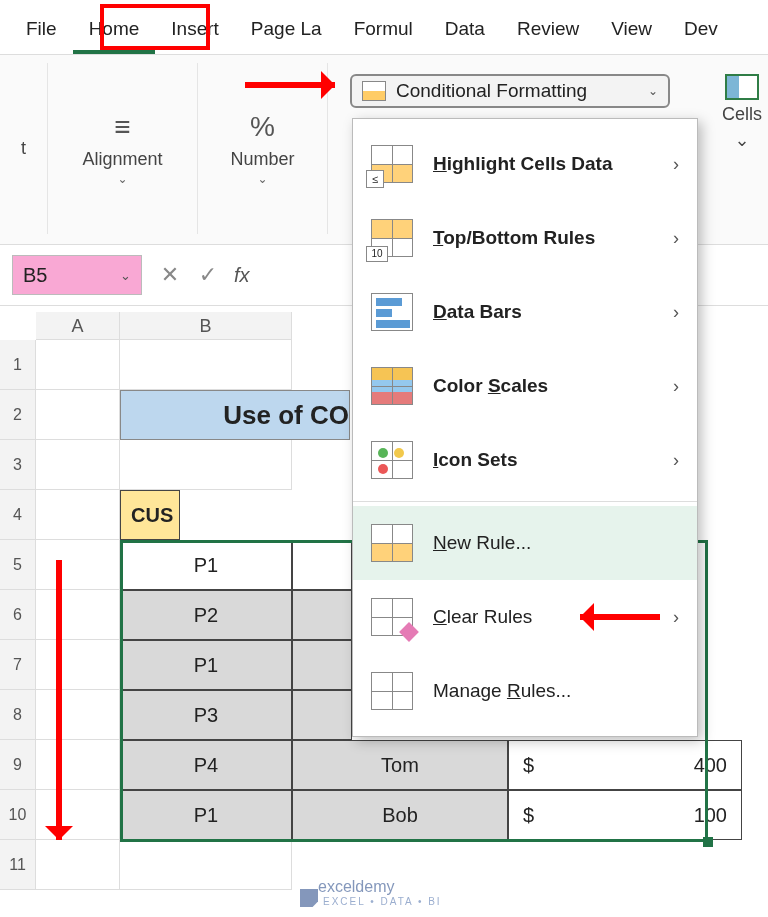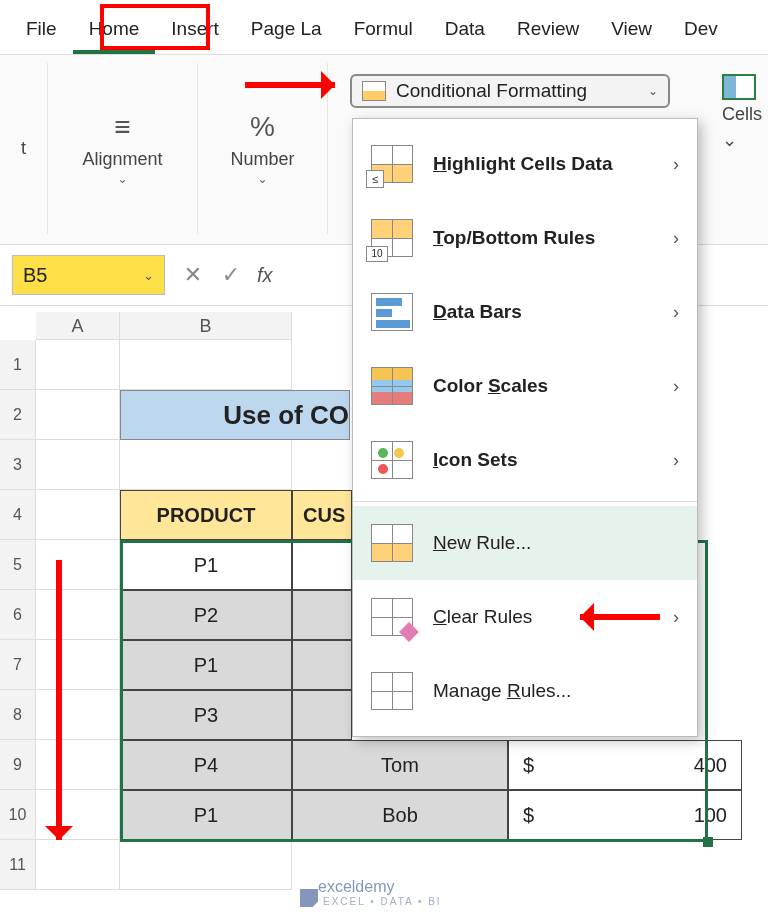--- a/index.html
+++ b/index.html
@@ -83,21 +83,21 @@
     top: 82px; left: 245px;
     width: 90px; height: 6px;
     background: #f00;
   }
   .arrow-right1::after {
     content:""; position:absolute; right:-14px; top:-11px;
     border: 14px solid transparent; border-left-color:#f00;
   }
   .cells-group {
     position: absolute; top: 74px; right: 6px;
-    display:flex; flex-direction:column; align-items:flex-start;
+    display:flex; flex-direction:column; align-items:center;
     gap:4px; font-size:18px; color:#444;
   }
   .cells-group .ic {
     width: 34px; height: 26px; border: 2px solid #2f7d46;
     background: linear-gradient(to right, #7db6d6 40%, #fff 40%);
   }
   .dropdown-menu {
     position: absolute;
     top: 118px; left: 352px;
     width: 346px;
@@ -147,23 +147,23 @@
   .mi-new { background: linear-gradient(#fff 50%, #ffd27a 50%); }
   .mi-clear .er{position:absolute;right:-4px;bottom:-4px;width:14px;height:14px;background:#e57bb5;transform:rotate(45deg);}
   .mi-manage {}
   .namebox-row {
     display:flex; align-items:center; gap:6px;
     padding: 10px 12px;
     border-bottom: 1px solid #ddd;
     font-size: 20px;
   }
   .namebox {
-    width: 153px; height: 40px;
+    width: 130px; height: 40px;
     border: 1px solid #bbb;
-    background:#fde047;
+    background:#f9a8d4;
     display:flex; align-items:center; justify-content:space-between;
     padding: 0 10px;
   }
   .namebox .dd {font-size:13px;color:#555;}
   .fx-area { display:flex; align-items:center; gap:14px; padding-left:10px; color:#888;}
   .fx-area .btn { width:24px; text-align:center; font-size:22px; }
   .fx-area .fx { font-style: italic; color:#555; font-size:20px;}
   .sheet {
     position: relative;
     margin-top: 6px;
@@ -373,21 +373,20 @@
       <div class="cell title-banner" style="width:230px;justify-content:flex-end;padding-right:0;">Use of CO</div>
     </div>
 
     <div class="grow">
       <div class="cell cA"></div>
       <div class="cell cB"></div>
     </div>
 
     <div class="grow">
       <div class="cell cA"></div>
-      <div class="cell cB hdr-cell">PRODUCT</div>
       <div class="cell hdr-cell" style="width:60px;justify-content:flex-start;padding-left:10px;">CUS</div>
     </div>
 
     <div class="grow row5">
       <div class="cell cA"></div>
       <div class="cell cB data-cell-b">P1</div>
       <div class="cell data-cell-c" style="width:60px;"></div>
     </div>
 
     <div class="grow">

